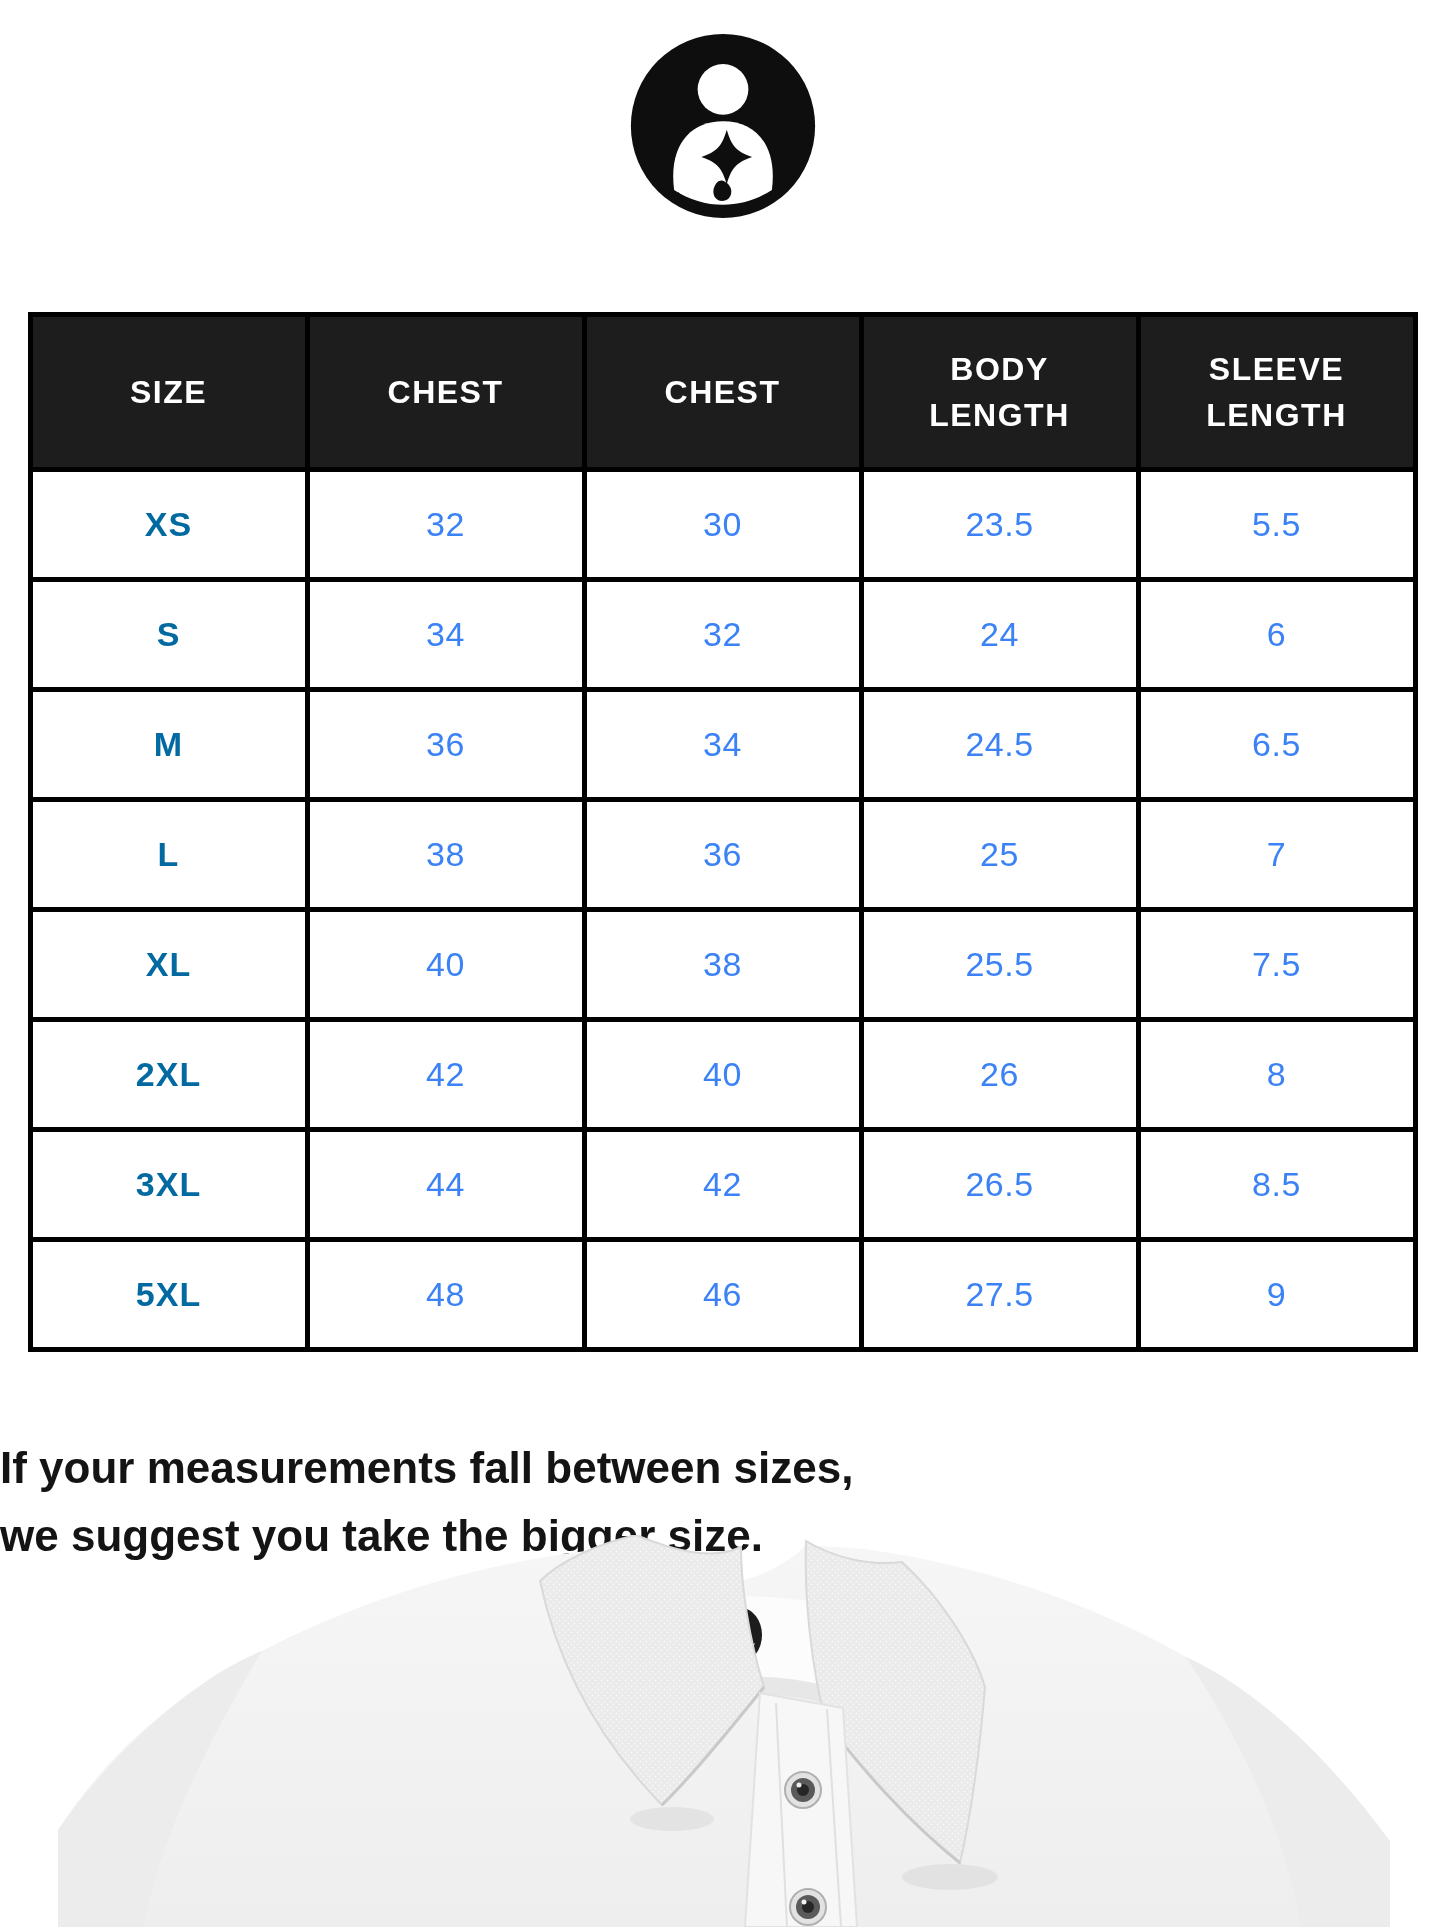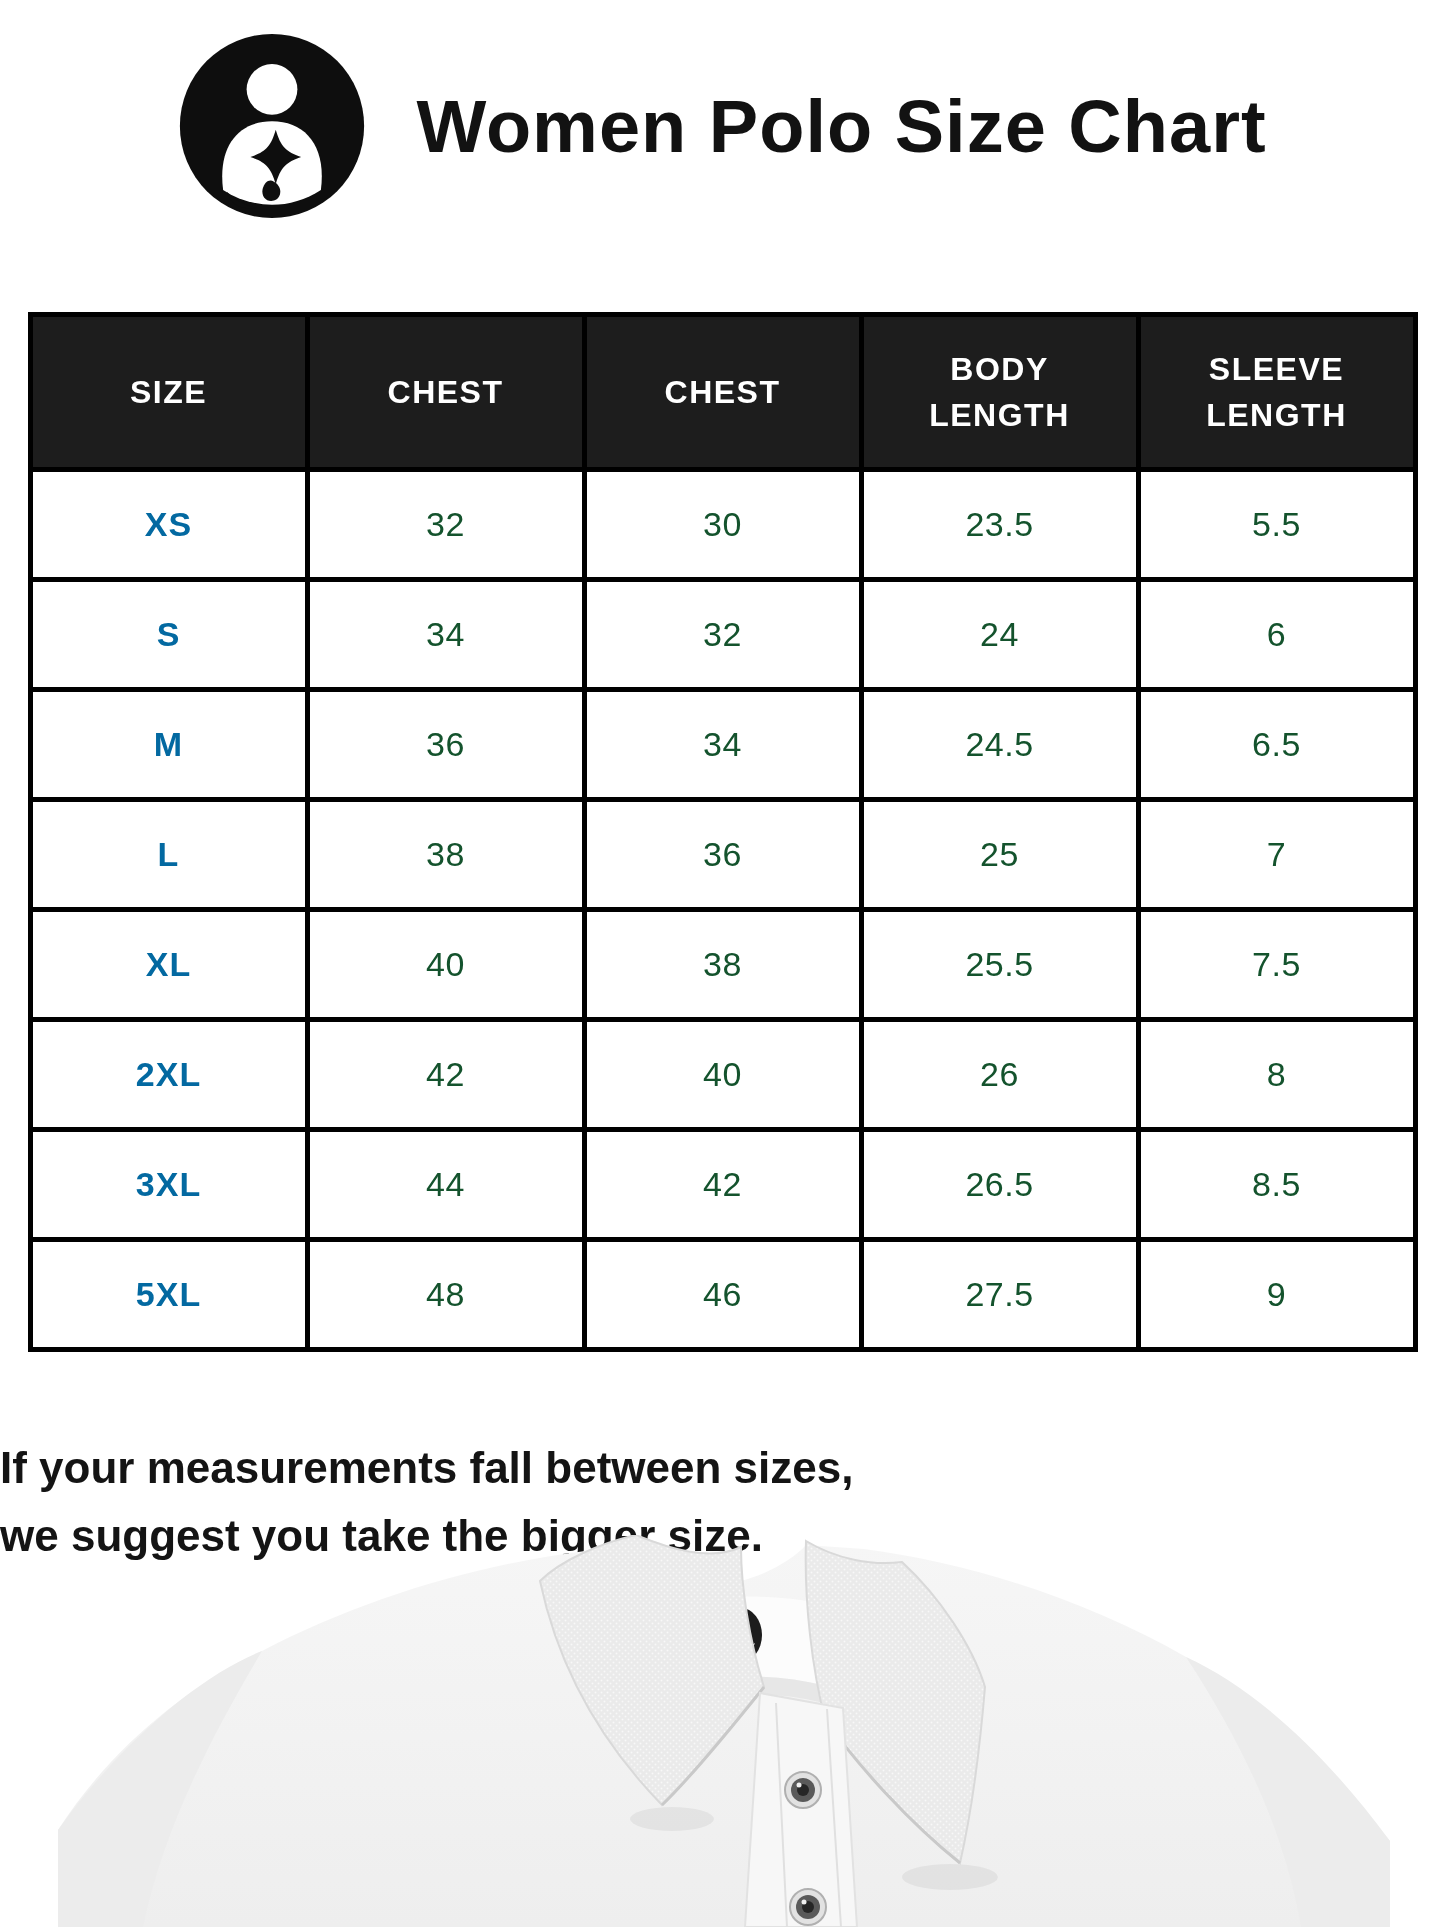--- a/index.html
+++ b/index.html
@@ -30,21 +30,21 @@
   table.size-table col { width:20%; }
   table.size-table th {
     background:#1d1d1d; color:#ffffff;
     font-size:32px; font-weight:bold; letter-spacing:1.5px;
     height:150px; border:5px solid #000000;
     padding:0 34px; line-height:1.45; text-align:center;
   }
   table.size-table td {
     background:#ffffff; height:103px; border:5px solid #000000;
     text-align:center; vertical-align:middle;
-    font-size:34px; color:#14532d; letter-spacing:0.5px;
+    font-size:34px; color:#3b82f6; letter-spacing:0.5px;
   }
   table.size-table td.size-cell { font-weight:bold; color:#0369a1; letter-spacing:1px; }
 
   
   .note {
     margin:82px 0 0 0; 
     font-size:44px; font-weight:bold; color:#141414; line-height:1.55;
   }
 
   
@@ -60,21 +60,20 @@
     <div class="logo">
       <svg viewBox="0 0 100 100" aria-hidden="true">
         <circle cx="50" cy="50" r="49" fill="#0e0e0e"></circle>
         <circle cx="50" cy="30.5" r="13.5" fill="#ffffff"></circle>
         <path d="M 24 84 C 21 61 32 47.5 50 47.5 C 68 47.5 79 61 76 84 C 60 94.5 40 94.5 24 84 Z" fill="#ffffff"></path>
         <path d="M 52 52 C 54.6 61 57.5 63.8 65.5 66.5 C 57.5 69.2 54.6 72 52 81 C 49.4 72 46.5 69.2 38.5 66.5 C 46.5 63.8 49.4 61 52 52 Z" fill="#0e0e0e"></path>
         <path d="M 49.5 79 C 54.5 80.5 56 86 52.5 89 C 48.5 91.5 44 88.5 45 83.5 C 45.8 80.6 47.5 78.8 49.5 79 Z" fill="#0e0e0e"></path>
         <path d="M 26 85 C 30 89.5 36 92.5 42 93.5 C 33 95 27 91 26 85 Z" fill="#0e0e0e"></path>
       </svg>
     </div>
-    <h1>Women Polo Size Chart</h1>
   </div>
 
   <table class="size-table">
     <colgroup>
         <col>
         <col>
         <col>
         <col>
         <col>
       </colgroup>

